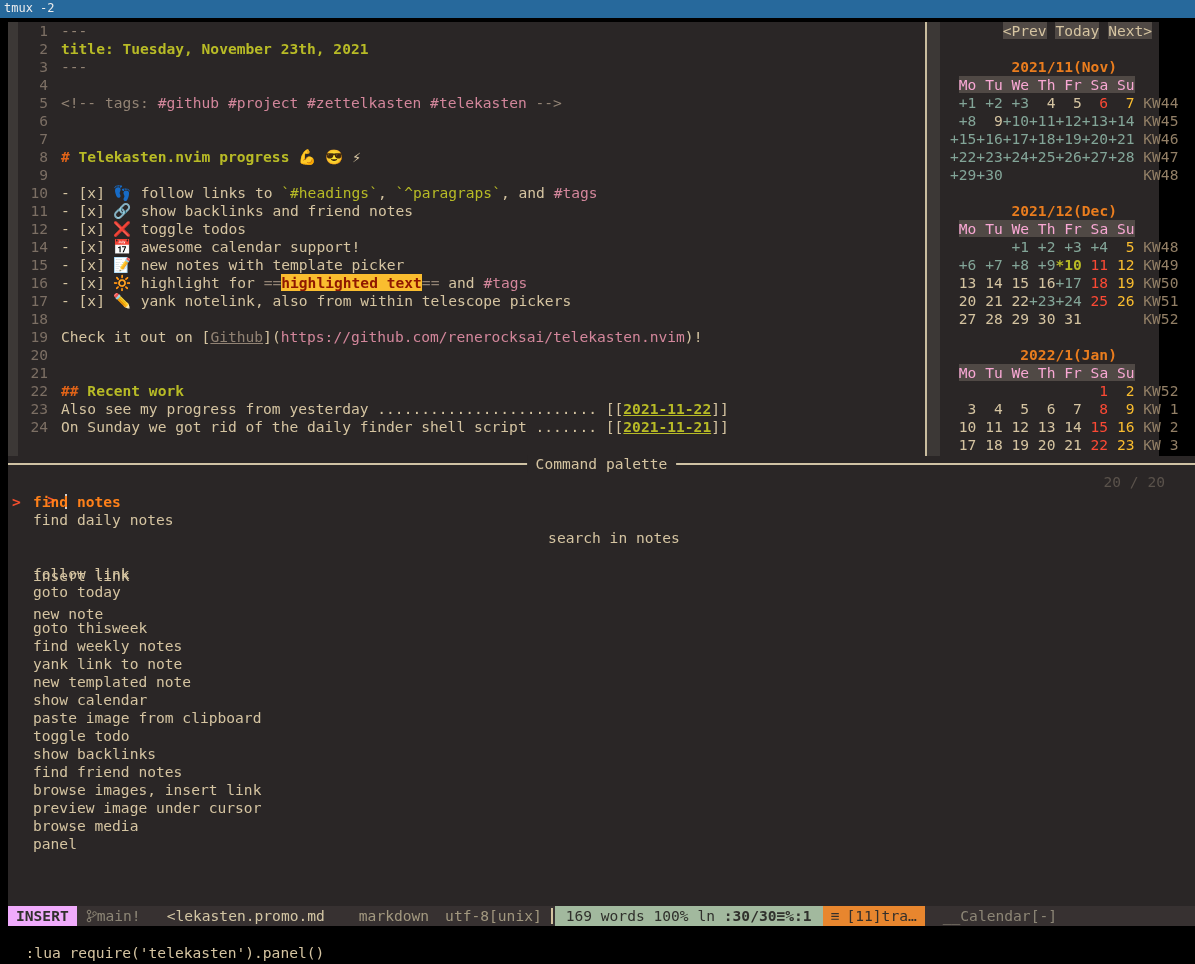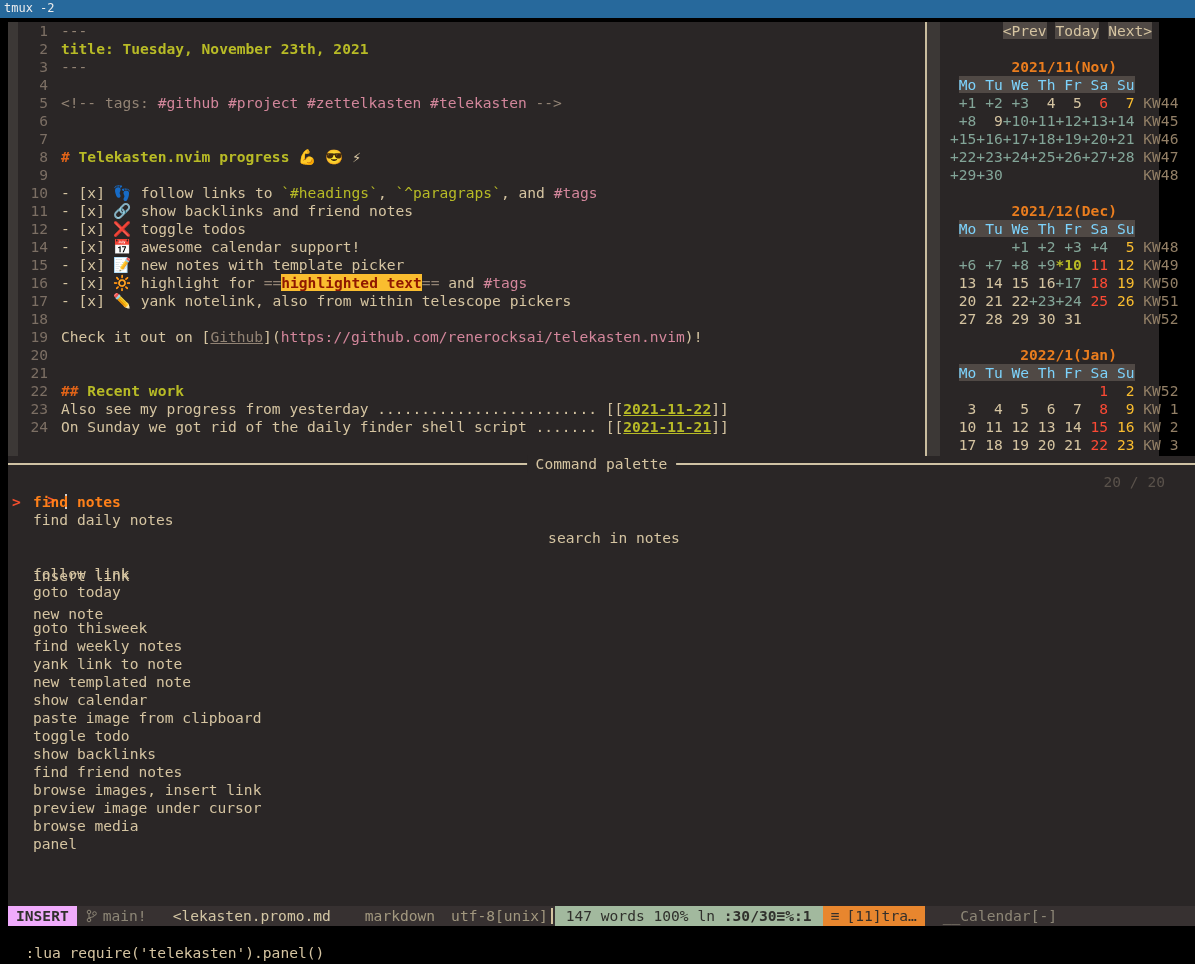--- a/index.html
+++ b/index.html
@@ -27,21 +27,21 @@
           padding:0 9px;color:#d5c4a1;height:18px}
   .prow{position:absolute;left:4px;right:0;height:18px;white-space:pre}
   .pcaret{display:inline-block;width:21px;color:#f34f2e;font-weight:bold}
   .cursor{display:inline-block;width:2px;height:15px;background:#cfcfcf;vertical-align:middle;margin-left:-3px}
   .counter{position:absolute;right:30px;top:0;color:#5a524b}
   
   .statusline{position:absolute;left:8px;top:906px;width:1187px;height:20px;background:#373131;
               display:flex;align-items:center;white-space:pre}
   .seg{height:100%;display:flex;align-items:center;box-sizing:border-box}
   .seg.mode{background:#f0abfc;color:#30302c;font-weight:bold;padding:0 8px}
-  .branch{color:#8d8676;margin-left:9px;display:flex;align-items:center;gap:6px}
+  .branch{color:#8d8676;margin-left:9px;display:flex;align-items:center;}
   .fname{color:#d3c6a4;margin-left:26px}
   .ftype{color:#a2987f;margin-left:34px}
   .enc{color:#a2987f;margin-left:16px}
   .rgroup{margin-left:auto;display:flex;align-items:center;height:100%}
   .vsep{width:2px;height:16px;background:#d5c4a1;margin-right:2px}
   .seg.stats{background:#a2b99e;padding:0 11px}
   .seg.tab{background:#e8862e;color:#332f2b;padding:0 8px;gap:7px}
   .calbuf{color:#8d8676;margin-left:18px}
   .tail{width:138px}
   
@@ -59,21 +59,21 @@
   .sg-link-gray{color:#928374;text-decoration:underline}
   .sg-datelink{color:#b8bb26;font-weight:bold;text-decoration:underline}
   .sg-hl{background:#fabd2f;color:#8f1800;font-weight:bold}
   .sg-aqua{color:#83a598}
   .sg-red{color:#fb4934}
   .sg-yellow{color:#fabd2f}
   .sg-kw{color:#927f66}
   .sg-today{color:#b8bb26;font-weight:bold}
   .sg-emoji{color:#d5c4a1}
   .sg-title{color:#ea7d1e;font-weight:bold}
-  .sg-hdr{background:#504945;color:#7dd3fc}
+  .sg-hdr{background:#504945;color:#f9a8d4}
   .sg-btn{background:#504945;color:#d5c4a1}
   .sg-sel{color:#fe8019;font-weight:bold}
   .sg-dk{color:#30302c}
   .sg-dkb{color:#30302c;font-weight:bold}
 </style>
 </head>
 <body>
 
 <div class="titlebar">
   <span>tmux -2</span>
@@ -174,21 +174,21 @@
         <circle cx="3" cy="3" r="1.8" fill="none" stroke="#8d8676"></circle>
         <circle cx="3" cy="11" r="1.8" fill="none" stroke="#8d8676"></circle>
         <circle cx="8.5" cy="4.5" r="1.8" fill="none" stroke="#8d8676"></circle>
         <path d="M3 4.8 V9.2 M8.5 6.3 C8.5 8.8 3 7.8 3 9.3" fill="none" stroke="#8d8676"></path>
       </svg><span>main!</span></span>
   <span class="fname">&lt;lekasten.promo.md</span>
   <span class="ftype">markdown</span>
   <span class="enc">utf-8[unix]</span>
   <span class="rgroup">
     <span class="vsep"></span>
-    <span class="seg stats" id="status-stats"><span class="sg-dk">147 words 100% ln </span><span class="sg-dkb">:30/30≡%:1</span></span>
+    <span class="seg stats" id="status-stats"><span class="sg-dk">169 words 100% ln </span><span class="sg-dkb">:30/30≡%:1</span></span>
     <span class="seg tab"><span>≡</span><span>[11]tra…</span></span>
     <span class="calbuf">__Calendar[-]</span>
     <span class="tail"></span>
   </span>
 </div>
 
 <div class="cmdline">
   <span>:lua require('telekasten').panel()</span>
 </div>
 

